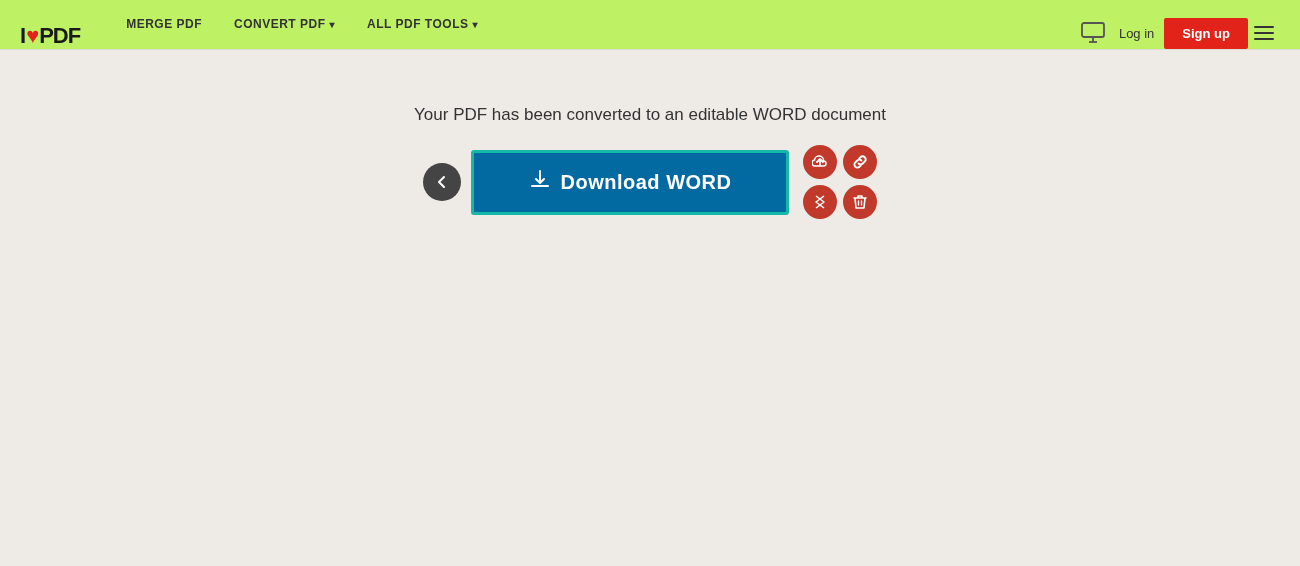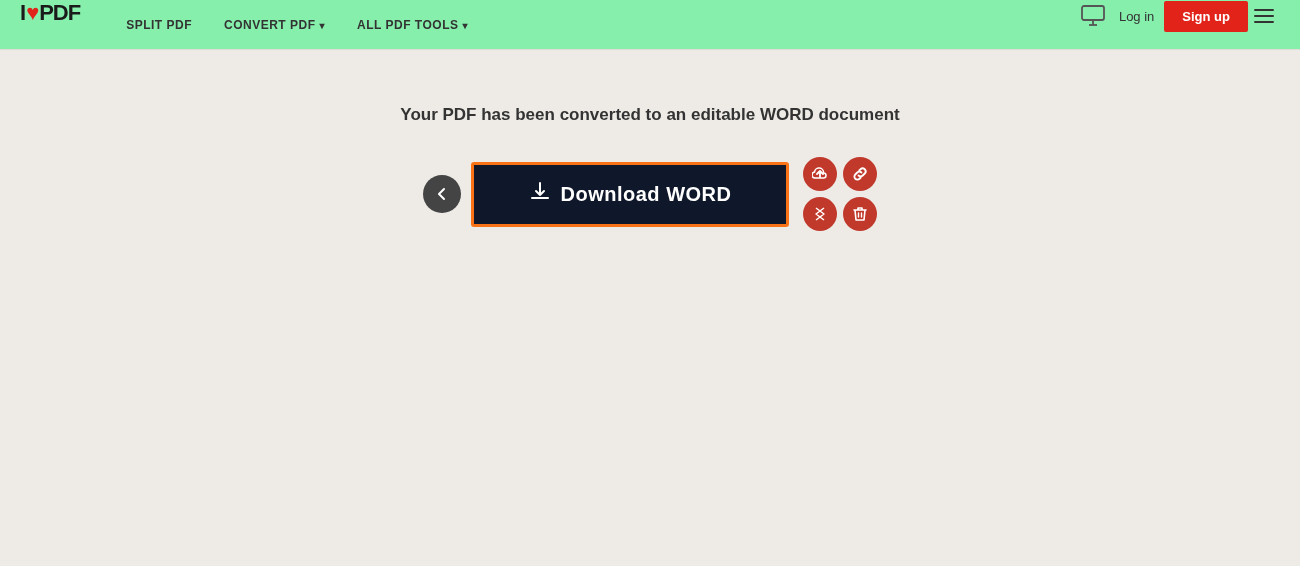--- a/index.html
+++ b/index.html
@@ -5,24 +5,24 @@
     * { margin: 0; padding: 0; box-sizing: border-box; }
     body {
       font-family: -apple-system, BlinkMacSystemFont, 'Segoe UI', Arial, sans-serif;
       background-color: #eeebe6;
       min-height: 566px;
       width: 1300px;
     }
 
     
     .navbar {
-      background: #86efac;
+      background: #bef264;
       height: 50px;
       display: flex;
-      align-items: flex-start;
+      align-items: flex-end;
       padding: 0 20px;
       border-bottom: 1px solid #e0ddd8;
       position: relative;
       z-index: 10;
     }
     .logo {
       display: flex;
       align-items: center;
       margin-right: 30px;
       text-decoration: none;
@@ -112,44 +112,44 @@
     
     .main-content {
       display: flex;
       flex-direction: column;
       align-items: center;
       padding-top: 55px;
     }
     .success-message {
       font-size: 17px;
       color: #333;
-      margin-bottom: 32px;
-      font-weight: 700;
+      margin-bottom: 20px;
+      font-weight: 400;
     }
     .action-row {
       display: flex;
       align-items: center;
       gap: 10px;
     }
     .back-btn {
       width: 38px;
       height: 38px;
       background: #444;
       border-radius: 50%;
       display: flex;
       align-items: center;
       justify-content: center;
       cursor: pointer;
       color: #fff;
       font-size: 16px;
     }
     .download-btn {
-      background: #0f172a;
-      color: #fff;
-      border: 3px solid #f97316;
+      background: #0369a1;
+      color: #fff;
+      border: 3px solid #14b8a6;
       padding: 16px 55px;
       font-size: 20px;
       font-weight: 600;
       cursor: pointer;
       border-radius: 3px;
       display: flex;
       align-items: center;
       gap: 10px;
       letter-spacing: 0.5px;
       min-width: 285px;
@@ -186,21 +186,21 @@
 
 <nav class="navbar">
   <a class="logo" href="#">
     <span class="logo-text">
       <span>I</span><span class="logo-heart">♥</span><span>PDF</span>
     </span>
   </a>
 
   <div class="nav-links">
     <a class="nav-item">
-      <span>SPLIT PDF</span>
+      <span>MERGE PDF</span>
     </a>
     <a class="nav-item">
       <span>CONVERT PDF</span>
       <span class="arrow">▾</span>
     </a>
     <a class="nav-item">
       <span>ALL PDF TOOLS</span>
       <span class="arrow">▾</span>
     </a>
   </div>

